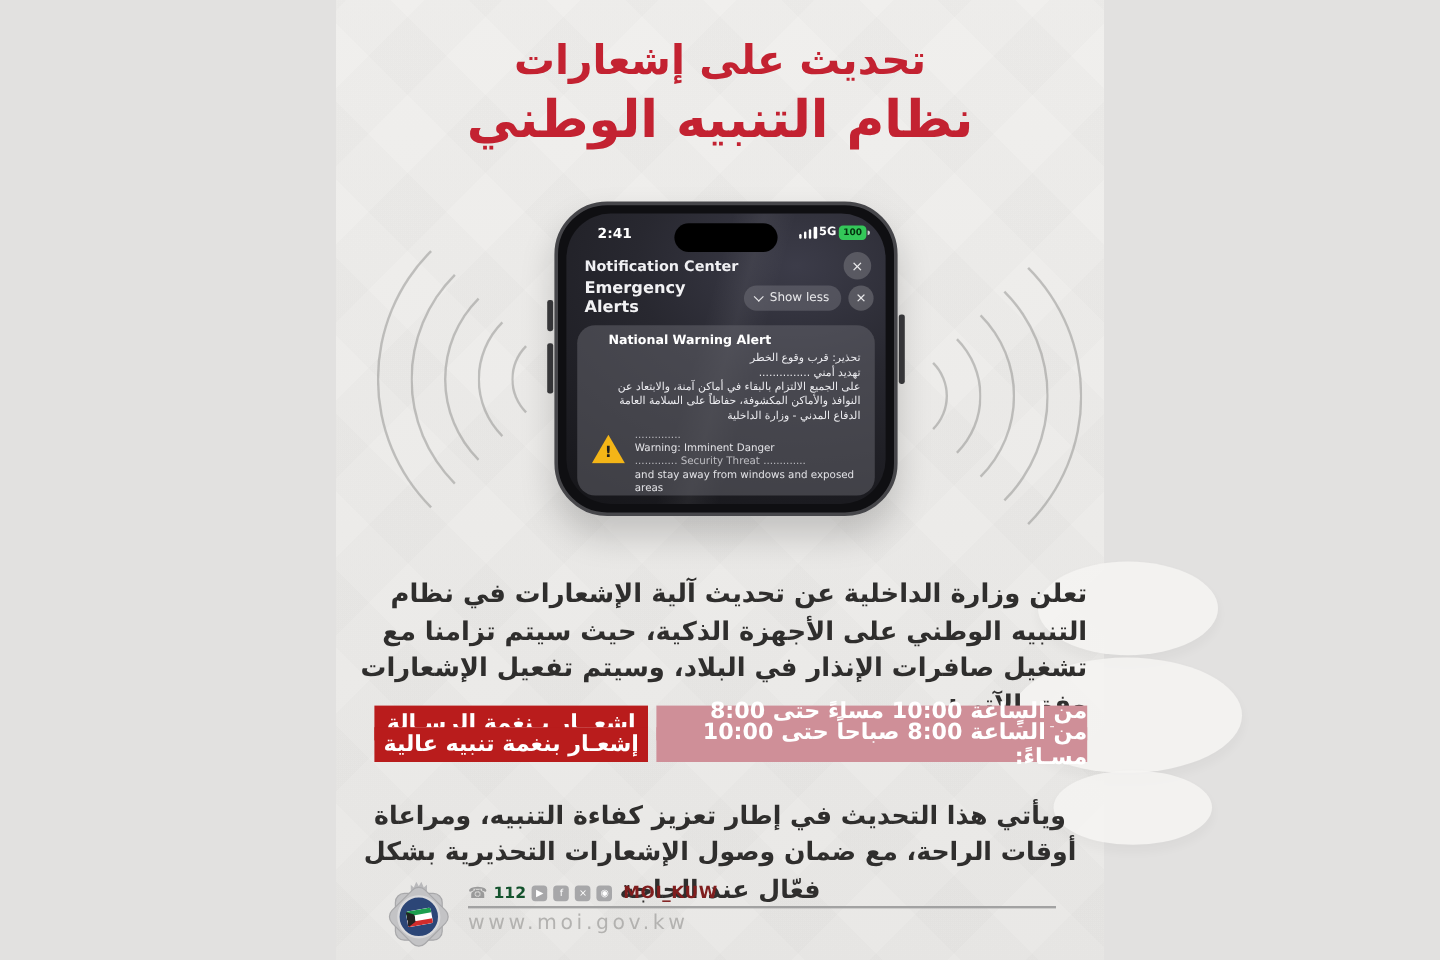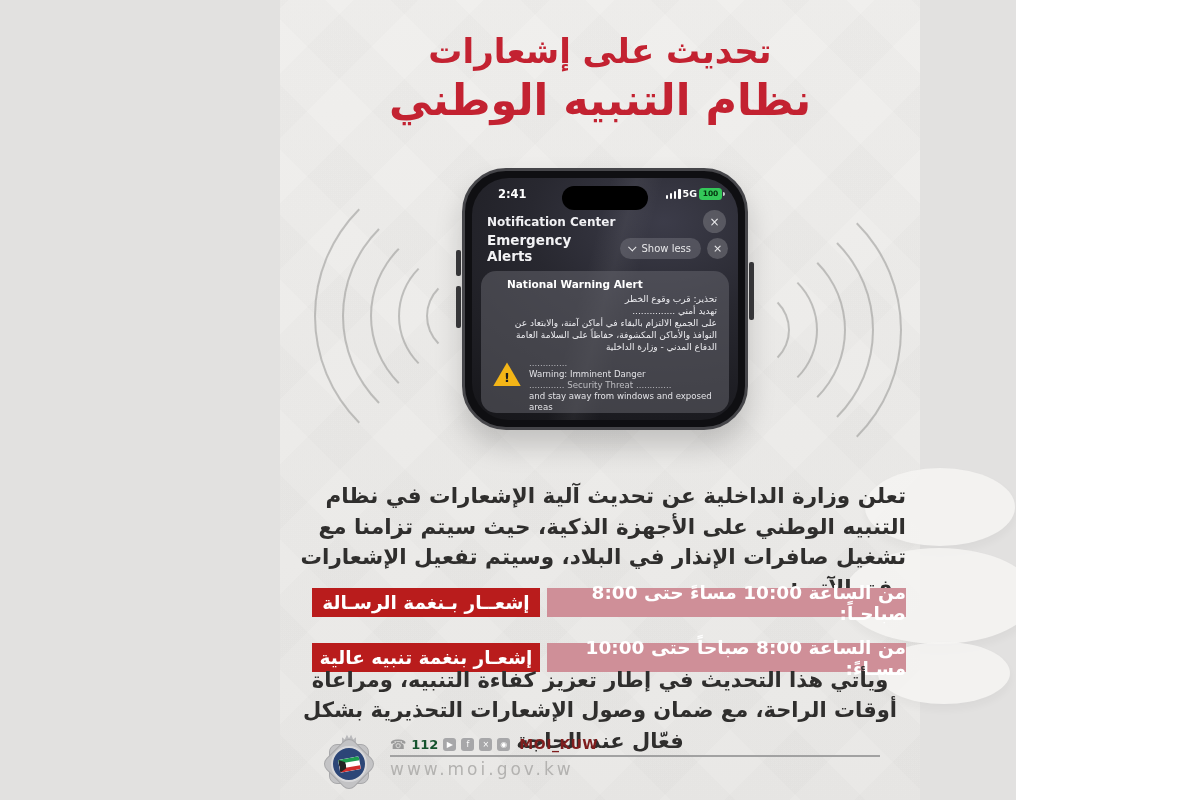--- a/index.html
+++ b/index.html
@@ -1,17 +1,17 @@
 <!DOCTYPE html>
 <html><head>
 <meta charset="utf-8">
 <style>
   * { margin:0; padding:0; box-sizing:border-box; }
   html,body { width:1200px; height:800px; font-family:"DejaVu Sans", sans-serif; }
-  .canvas { position:relative; width:1016px; height:800px; background:#e2e1e0; overflow:hidden; }
+  .canvas { position:relative; width:1200px; height:800px; background:#e2e1e0; overflow:hidden; }
   .poster { position:absolute; left:280px; top:0; width:640px; height:800px;
             background:linear-gradient(180deg,#f0efed 0%,#ecebe9 55%,#e9e8e6 100%); }
   .poster::before { content:""; position:absolute; inset:0; pointer-events:none;
     background:
       repeating-linear-gradient(45deg, rgba(0,0,0,0.013) 0 46px, transparent 46px 92px),
       repeating-linear-gradient(-45deg, rgba(0,0,0,0.010) 0 46px, transparent 46px 92px); }
 
   
   .blob { position:absolute; background:#f6f5f3; border-radius:50%; opacity:.85;
           box-shadow:0 5px 12px rgba(0,0,0,0.05); }
@@ -91,21 +91,21 @@
   
   .intro { position:absolute; left:294px; top:481px; width:612px; z-index:3;
            direction:rtl; text-align:right; color:#2f2e2d;
            font-size:21.5px; font-weight:bold; line-height:1.42; }
   .closing { position:absolute; left:298px; top:665px; width:604px; z-index:3;
              direction:rtl; text-align:center; color:#2f2e2d;
              font-size:21px; font-weight:bold; line-height:1.45; }
 
   
   .srow { position:absolute; left:312px; width:594px; height:29px; display:flex; gap:7px; z-index:3; }
-  .srow1 { top:588px; } .srow2 { top:643px;justify-content:center; }
+  .srow1 { top:588px; } .srow2 { top:606px;justify-content:center; }
   .slabel { width:228px; background:#b91c1c; color:#fff; font-size:18.5px; font-weight:bold;
             display:flex; align-items:center; justify-content:center; direction:rtl; }
   .stime { flex:1; background:#cf8f98; color:#fff; font-size:18.5px; font-weight:bold;
            display:flex; align-items:center; justify-content:center; direction:rtl; }
 
   
   .badge { position:absolute; left:318px; top:733px; width:62px; height:60px; z-index:3; }
   .star { position:absolute; left:11px; top:11px; width:40px; height:40px;
           background:#c3c3c5; border:1px solid #a8a8aa; border-radius:8px; }
   .star.s2 { transform:rotate(45deg); }

